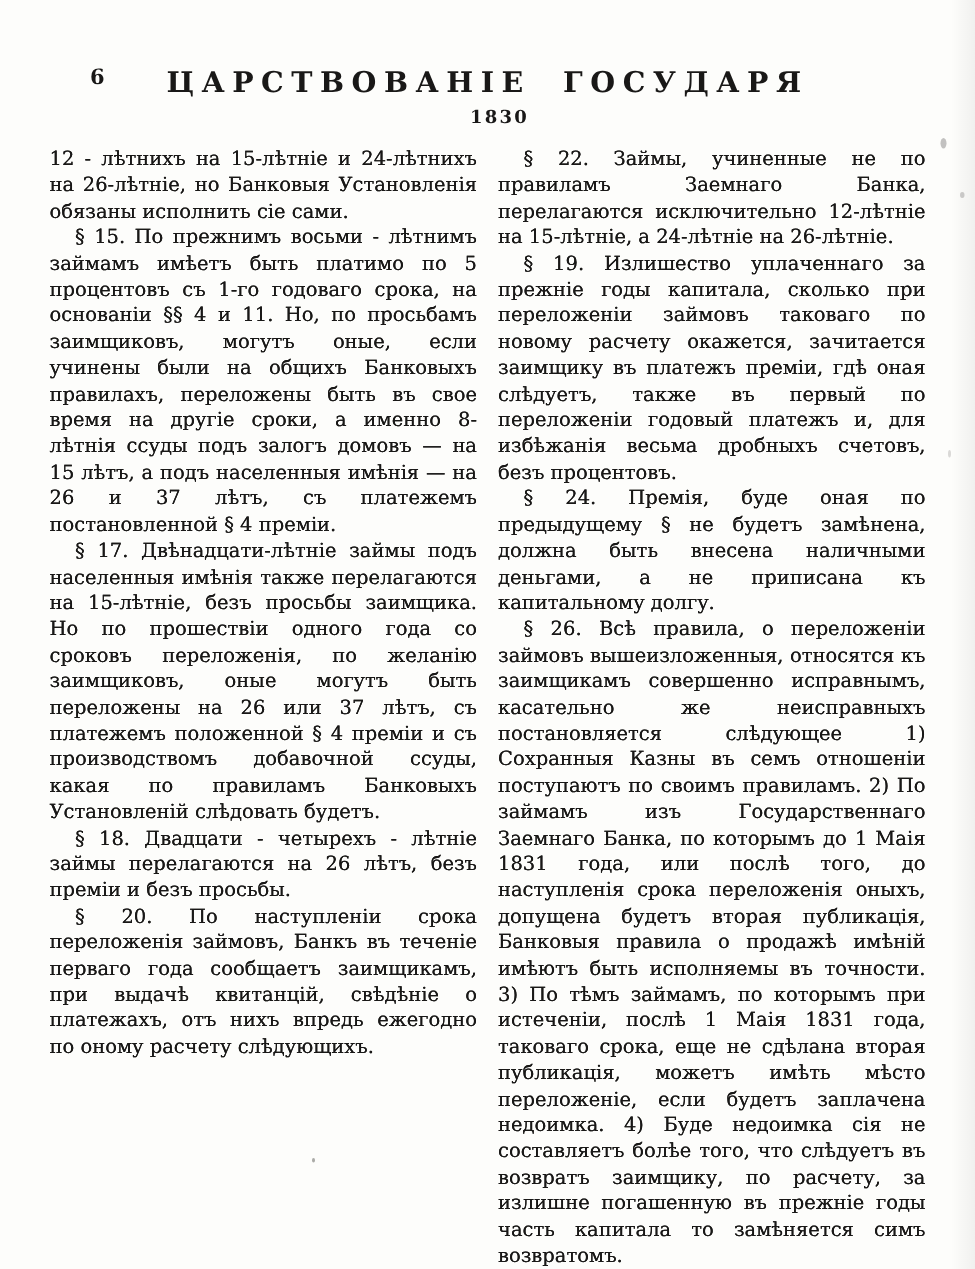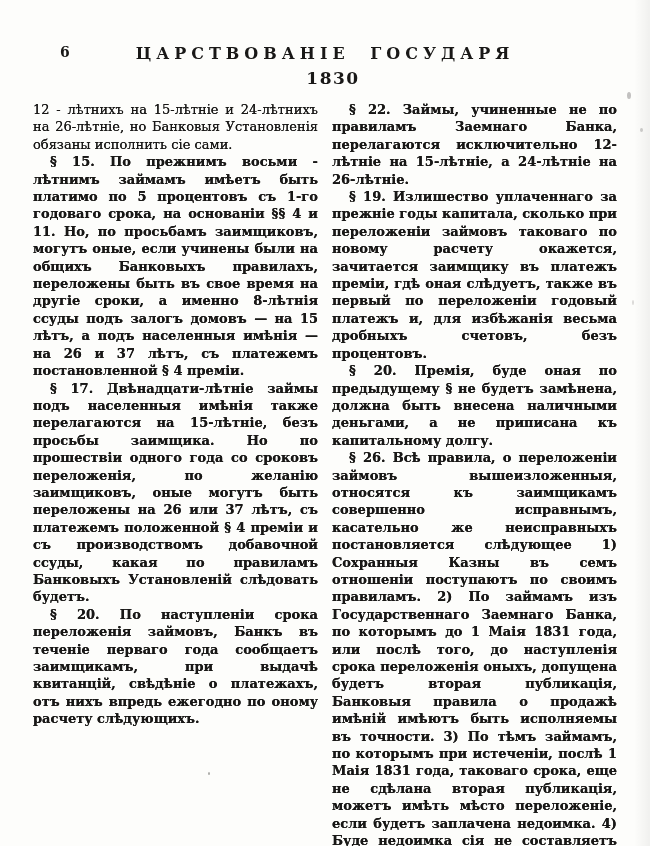--- a/index.html
+++ b/index.html
@@ -34,29 +34,29 @@
   }
   .page-number {
     position: absolute;
     left: 60px;
     top: 44px;
     font-size: 14px;
     font-weight: bold;
     letter-spacing: 1px;
   }
   .header-title {
-    font-size: 16px;
+    font-size: 19px;
     font-weight: bold;
     letter-spacing: 5px;
     word-spacing: 10px;
     white-space: nowrap;
   }
   .header-year {
     margin-top: 5px;
-    font-size: 17px;
+    font-size: 12px;
     font-weight: bold;
     letter-spacing: 1.5px;
     padding-left: 16px;
   }
   .columns {
     display: flex;
     justify-content: space-between;
     padding: 0 33px;
     margin-top: 13px;
   }
@@ -66,21 +66,20 @@
     line-height: 17.4px;
     text-align: justify;
     text-shadow: 0 0 0.4px currentColor; 
   }
   .column p {
     margin: 0;
     padding: 0;
   }
   .column p.indent {
     text-indent: 17px;
-    font-weight: bold;
   }
   .speck {
     position: absolute;
     background: rgba(40,38,35,0.55);
     border-radius: 50%;
     pointer-events: none;
   }
   .speck.s1 { left: 627px; top: 92px;  width: 4px; height: 7px; opacity: .5; }
   .speck.s2 { left: 640px; top: 128px; width: 3px; height: 4px; opacity: .4; }
   .speck.s3 { left: 208px; top: 772px; width: 2px; height: 3px; opacity: .7; }
@@ -95,26 +94,27 @@
     <div class="page-number">6</div>
     <div class="header-title">ЦАРСТВОВАНІЕ ГОСУДАРЯ</div>
     <div class="header-year">1830</div>
   </div>
 
   <div class="columns">
     <div class="column">
         <p class="">12 - лѣтнихъ на 15-лѣтніе и 24-лѣтнихъ на 26-лѣтніе, но Банковыя Установленія обязаны исполнить сіе сами.</p>
         <p class="indent">§ 15. По прежнимъ восьми - лѣтнимъ займамъ имѣетъ быть платимо по 5 процентовъ съ 1-го годоваго срока, на основаніи §§ 4 и 11. Но, по просьбамъ заимщиковъ, могутъ оные, если учинены были на общихъ Банковыхъ правилахъ, переложены быть въ свое время на другіе сроки, а именно 8-лѣтнія ссуды подъ залогъ домовъ — на 15 лѣтъ, а подъ населенныя имѣнія — на 26 и 37 лѣтъ, съ платежемъ постановленной § 4 преміи.</p>
         <p class="indent">§ 17. Двѣнадцати-лѣтніе займы подъ населенныя имѣнія также перелагаются на 15-лѣтніе, безъ просьбы заимщика. Но по прошествіи одного года со сроковъ переложенія, по желанію заимщиковъ, оные могутъ быть переложены на 26 или 37 лѣтъ, съ платежемъ положенной § 4 преміи и съ производствомъ добавочной ссуды, какая по правиламъ Банковыхъ Установленій слѣдовать будетъ.</p>
+        <p class="indent">§ 18. Двадцати - четырехъ - лѣтніе займы перелагаются на 26 лѣтъ, безъ преміи и безъ просьбы.</p>
         <p class="indent">§ 20. По наступленіи срока переложенія займовъ, Банкъ въ теченіе перваго года сообщаетъ заимщикамъ, при выдачѣ квитанцій, свѣдѣніе о платежахъ, отъ нихъ впредь ежегодно по оному расчету слѣдующихъ.</p>
       </div>
     <div class="column">
         <p class="indent">§ 22. Займы, учиненные не по правиламъ Заемнаго Банка, перелагаются исключительно 12-лѣтніе на 15-лѣтніе, а 24-лѣтніе на 26-лѣтніе.</p>
         <p class="indent">§ 19. Излишество уплаченнаго за прежніе годы капитала, сколько при переложеніи займовъ таковаго по новому расчету окажется, зачитается заимщику въ платежъ преміи, гдѣ оная слѣдуетъ, также въ первый по переложеніи годовый платежъ и, для избѣжанія весьма дробныхъ счетовъ, безъ процентовъ.</p>
-        <p class="indent">§ 20. Премія, буде оная по предыдущему § не будетъ замѣнена, должна быть внесена наличными деньгами, а не приписана къ капитальному долгу.</p>
+        <p class="indent">§ 24. Премія, буде оная по предыдущему § не будетъ замѣнена, должна быть внесена наличными деньгами, а не приписана къ капитальному долгу.</p>
         <p class="indent">§ 26. Всѣ правила, о переложеніи займовъ вышеизложенныя, относятся къ заимщикамъ совершенно исправнымъ, касательно же неисправныхъ постановляется слѣдующее 1) Сохранныя Казны въ семъ отношеніи поступаютъ по своимъ правиламъ. 2) По займамъ изъ Государственнаго Заемнаго Банка, по которымъ до 1 Маія 1831 года, или послѣ того, до наступленія срока переложенія оныхъ, допущена будетъ вторая публикація, Банковыя правила о продажѣ имѣній имѣютъ быть исполняемы въ точности. 3) По тѣмъ займамъ, по которымъ при истеченіи, послѣ 1 Маія 1831 года, таковаго срока, еще не сдѣлана вторая публикація, можетъ имѣть мѣсто переложеніе, если будетъ заплачена недоимка. 4) Буде недоимка сія не составляетъ болѣе того, что слѣдуетъ въ возвратъ заимщику, по расчету, за излишне погашенную въ прежніе годы часть капитала то замѣняется симъ возвратомъ.</p>
       </div>
   </div>
 
   <div class="speck s1"></div>
   <div class="speck s2"></div>
   <div class="speck s3"></div>
   <div class="speck s4"></div>
 
 </div>

